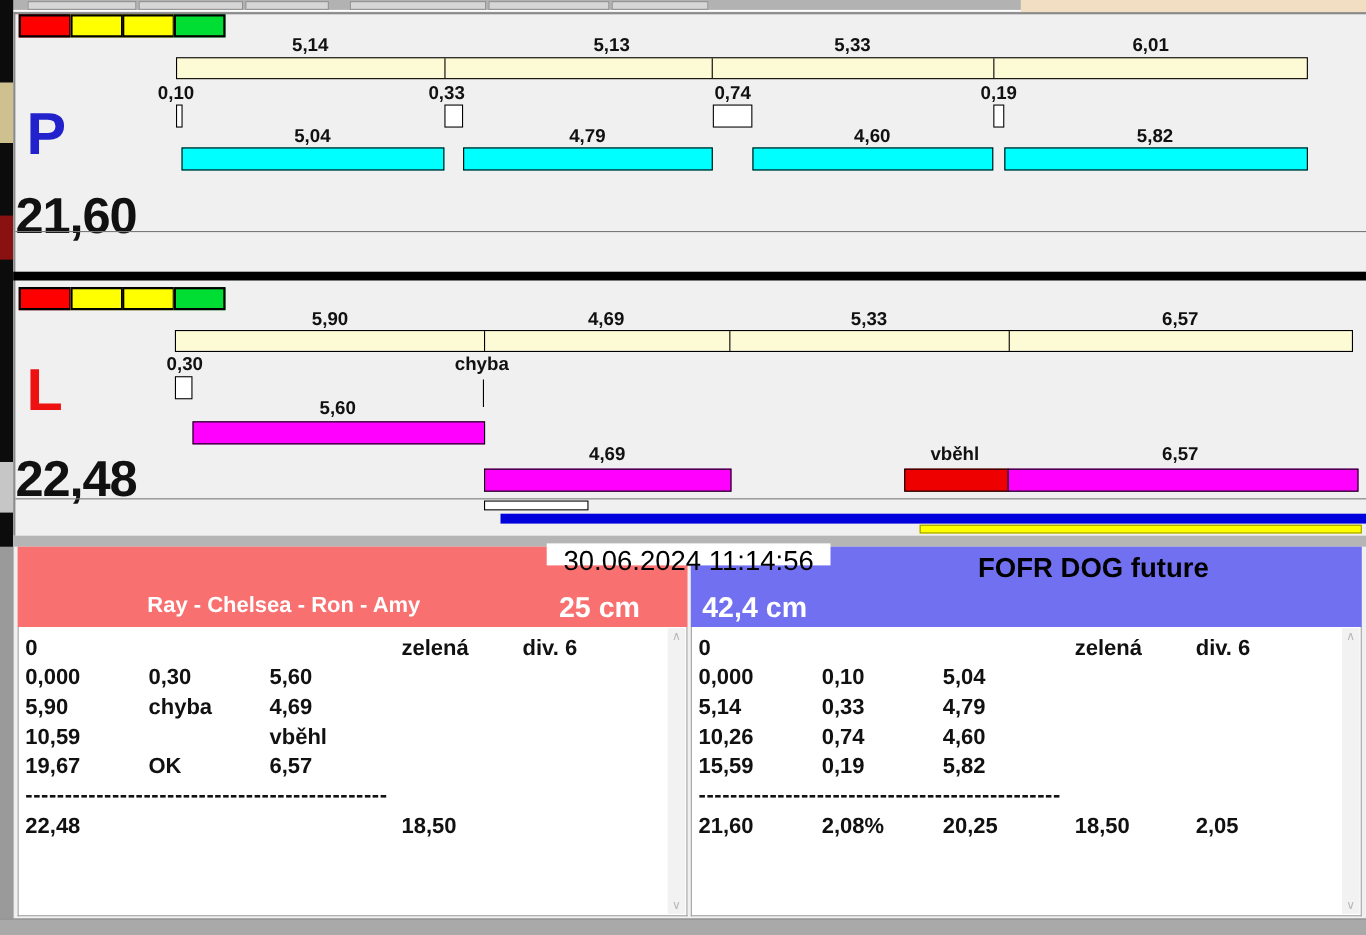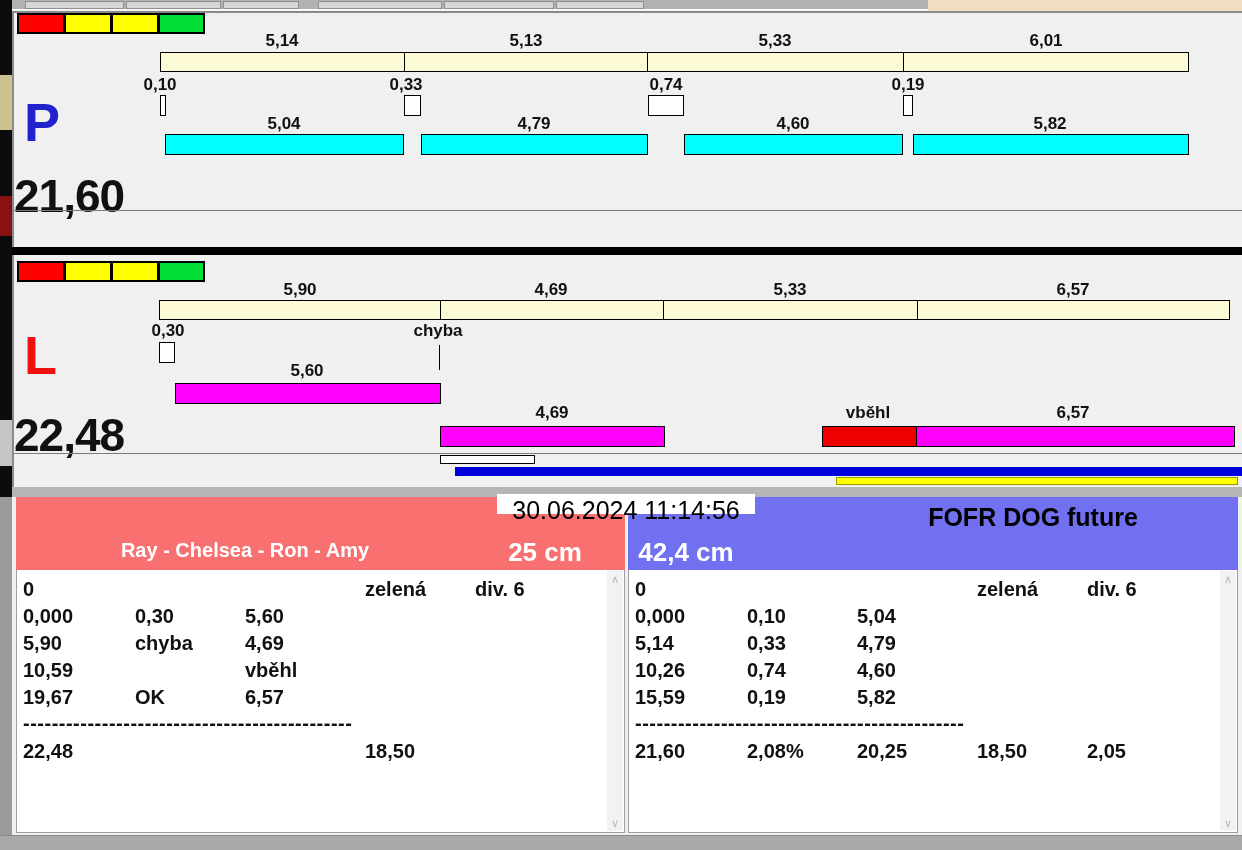--- a/index.html
+++ b/index.html
@@ -87,21 +87,21 @@
   <div class="chart-panel"></div>
 
   <div class="lights" style="left:17px;top:13px;">
     <div class="light" style="background:#ff0000;"></div>
     <div class="light" style="background:#ffff00;"></div>
     <div class="light" style="background:#ffff00;"></div>
     <div class="light" style="background:#00dd33;"></div>
   </div>
 
   <div class="bar-label" style="left:282px;top:31px;">5,14</div>
-  <div class="bar-label" style="left:526px;top:31px;">5,13</div>
+  <div class="bar-label" style="left:556px;top:31px;">5,13</div>
   <div class="bar-label" style="left:775px;top:31px;">5,33</div>
   <div class="bar-label" style="left:1046px;top:31px;">6,01</div>
 
   <div class="split-bar" style="left:160px;top:52px;width:1029px;">
     <div class="split-cell" style="width:244px;"></div>
     <div class="split-cell" style="width:243px;"></div>
     <div class="split-cell" style="width:256px;"></div>
     <div class="split-cell" style="width:284px;"></div>
   </div>
 
@@ -171,25 +171,25 @@
   <div class="lane-total" style="left:14px;top:412px;">22,48</div>
 
   <div class="hline" style="left:14px;top:453px;width:1228px;"></div>
   <div class="thin-bar-white" style="left:440px;top:455px;width:95px;height:9px;"></div>
   <div class="thin-bar-blue" style="left:455px;top:467px;width:787px;height:9px;"></div>
   <div class="thin-bar-yellow" style="left:836px;top:477px;width:402px;height:8px;"></div>
 
   <div class="gray-band"></div>
 
   <div class="team-header red">
-    <div class="team-dogs" style="left:229px;">Ray - Chelsea - Ron - Amy</div>
+    <div class="team-dogs" style="left:242px;">Ray - Chelsea - Ron - Amy</div>
     <div class="team-height" style="left:529px;">25 cm</div>
   </div>
   <div class="team-header blue">
-    <div class="team-title" style="left:366px;margin-left:39px;">FOFR DOG future</div>
+    <div class="team-title" style="left:366px;">FOFR DOG future</div>
     <div class="team-height" style="left:58px;">42,4 cm</div>
   </div>
   <div class="clock-box">30.06.2024 11:14:56</div>
 
   <div class="log-panel left">
     <div class="log-table">
       <div class="log-row">
         <span>0</span>
         <span></span>
         <span></span>

